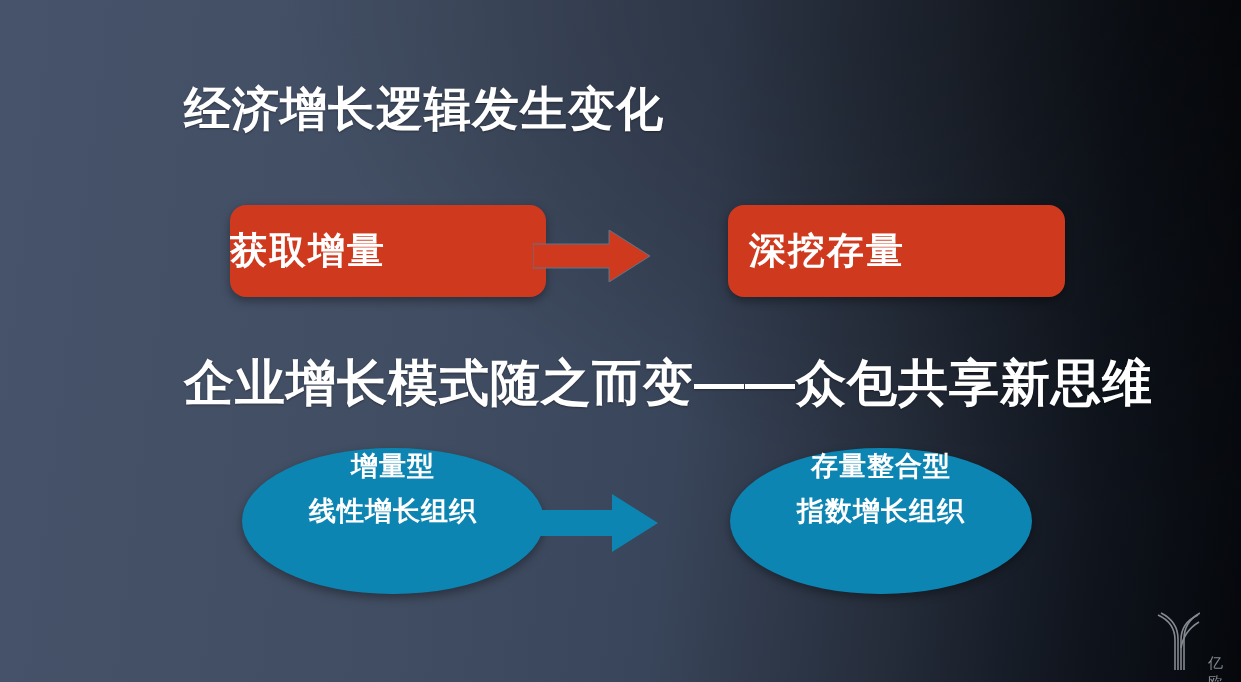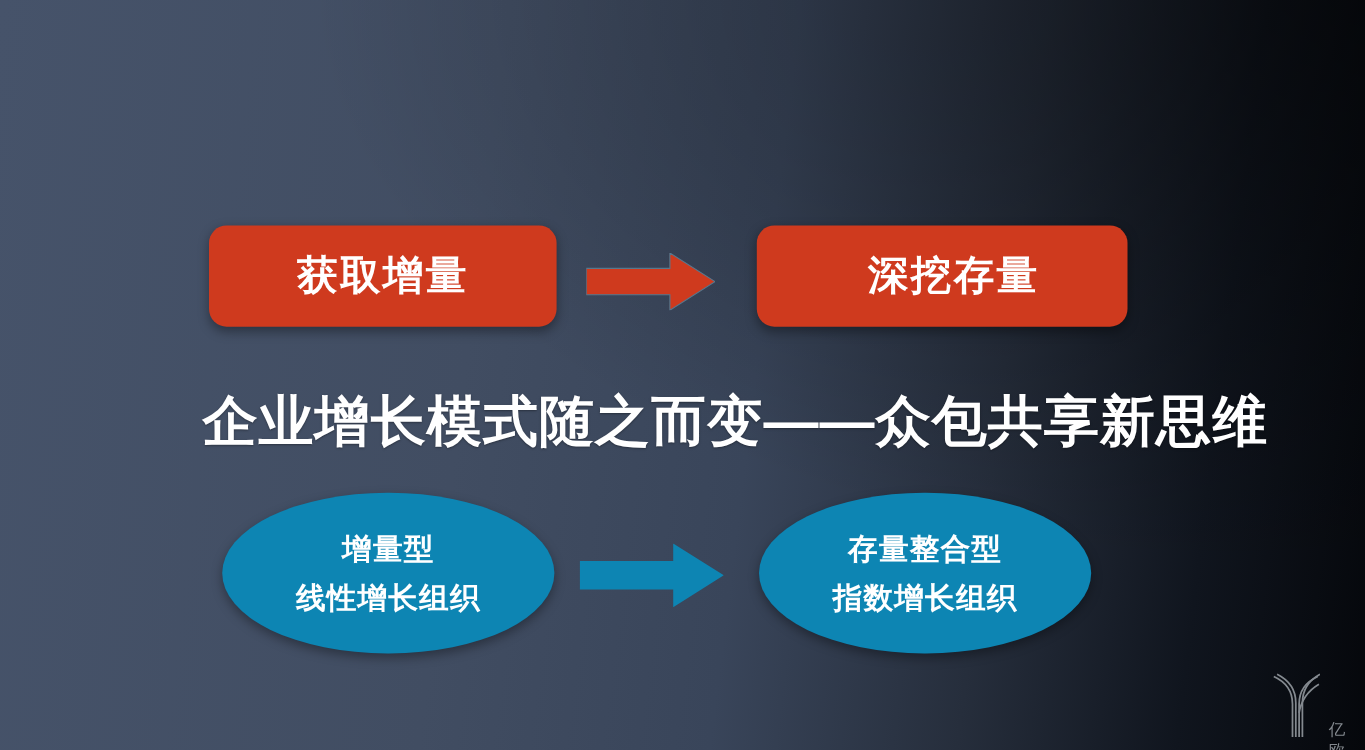--- a/index.html
+++ b/index.html
@@ -22,23 +22,24 @@
   .title{
     position:absolute;left:184px;
     color:#ffffff;font-weight:800;
     white-space:nowrap;letter-spacing:1px;
     text-shadow:0 1px 2px rgba(0,0,0,0.35);
     z-index:2;
   }
   .title-1{top:78px;font-size:47px;}
   .title-2{top:350px;font-size:50px;}
   .node{
-    position:absolute;display:flex;align-items:center;justify-content:center;
+    position:absolute;display:flex;align-items:center;
     color:#ffffff;font-weight:700;z-index:2;
     box-shadow:0 4px 10px rgba(0,0,0,0.35);
+    margin-left:40px;
   }
   .red-box{
     width:316px;height:92px;top:205px;
     background:#cf3a1e;border-radius:16px;
     font-size:37px;letter-spacing:2px;
   }
   .red-box.left{left:190px;}
   .red-box.right{left:688px;padding-left:21px;}
   .blue-ellipse{
     width:302px;height:146px;top:448px;
@@ -58,20 +59,21 @@
   .watermark .logo-text{
     position:absolute;left:40px;top:44px;
     color:#9aa0a6;font-size:15px;font-weight:400;letter-spacing:1px;margin-left:12px;
   }
 </style>
 </head>
 <body>
 
 <div class="slide">
 
+  <div class="title title-1">经济增长逻辑发生变化</div>
 
   <div class="node red-box left">
     <span>获取增量</span>
   </div>
 
   <svg class="arrow arrow-red" width="117" height="52" viewBox="0 0 117 52">
     <polygon points="0,14 76,14 76,0 117,26 76,52 76,38 0,38" stroke="#57788e" stroke-width="1" fill="#cf3a1e"></polygon>
   </svg>
 
   <div class="node red-box right">

